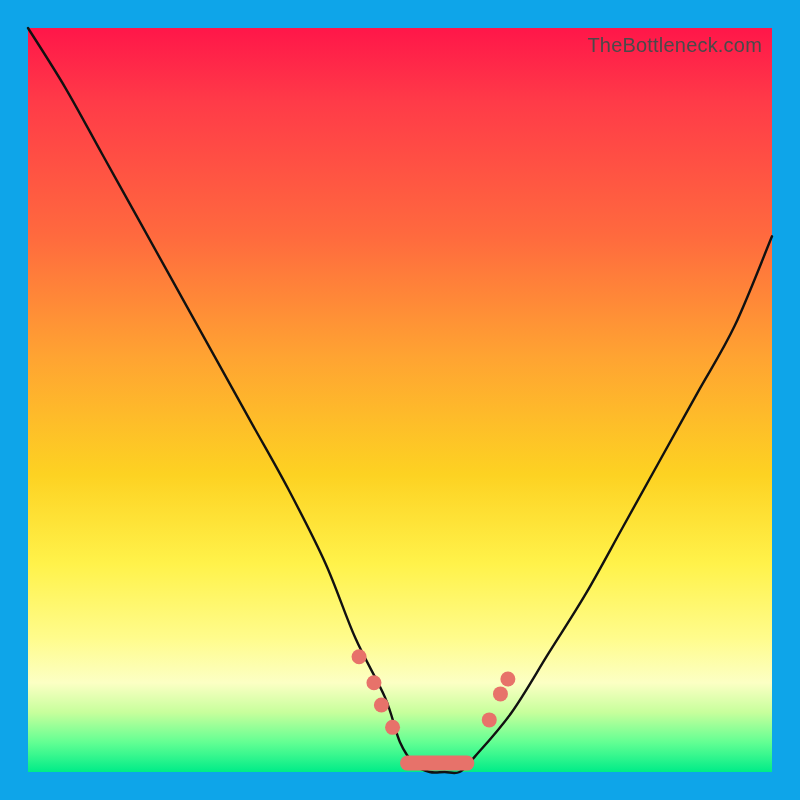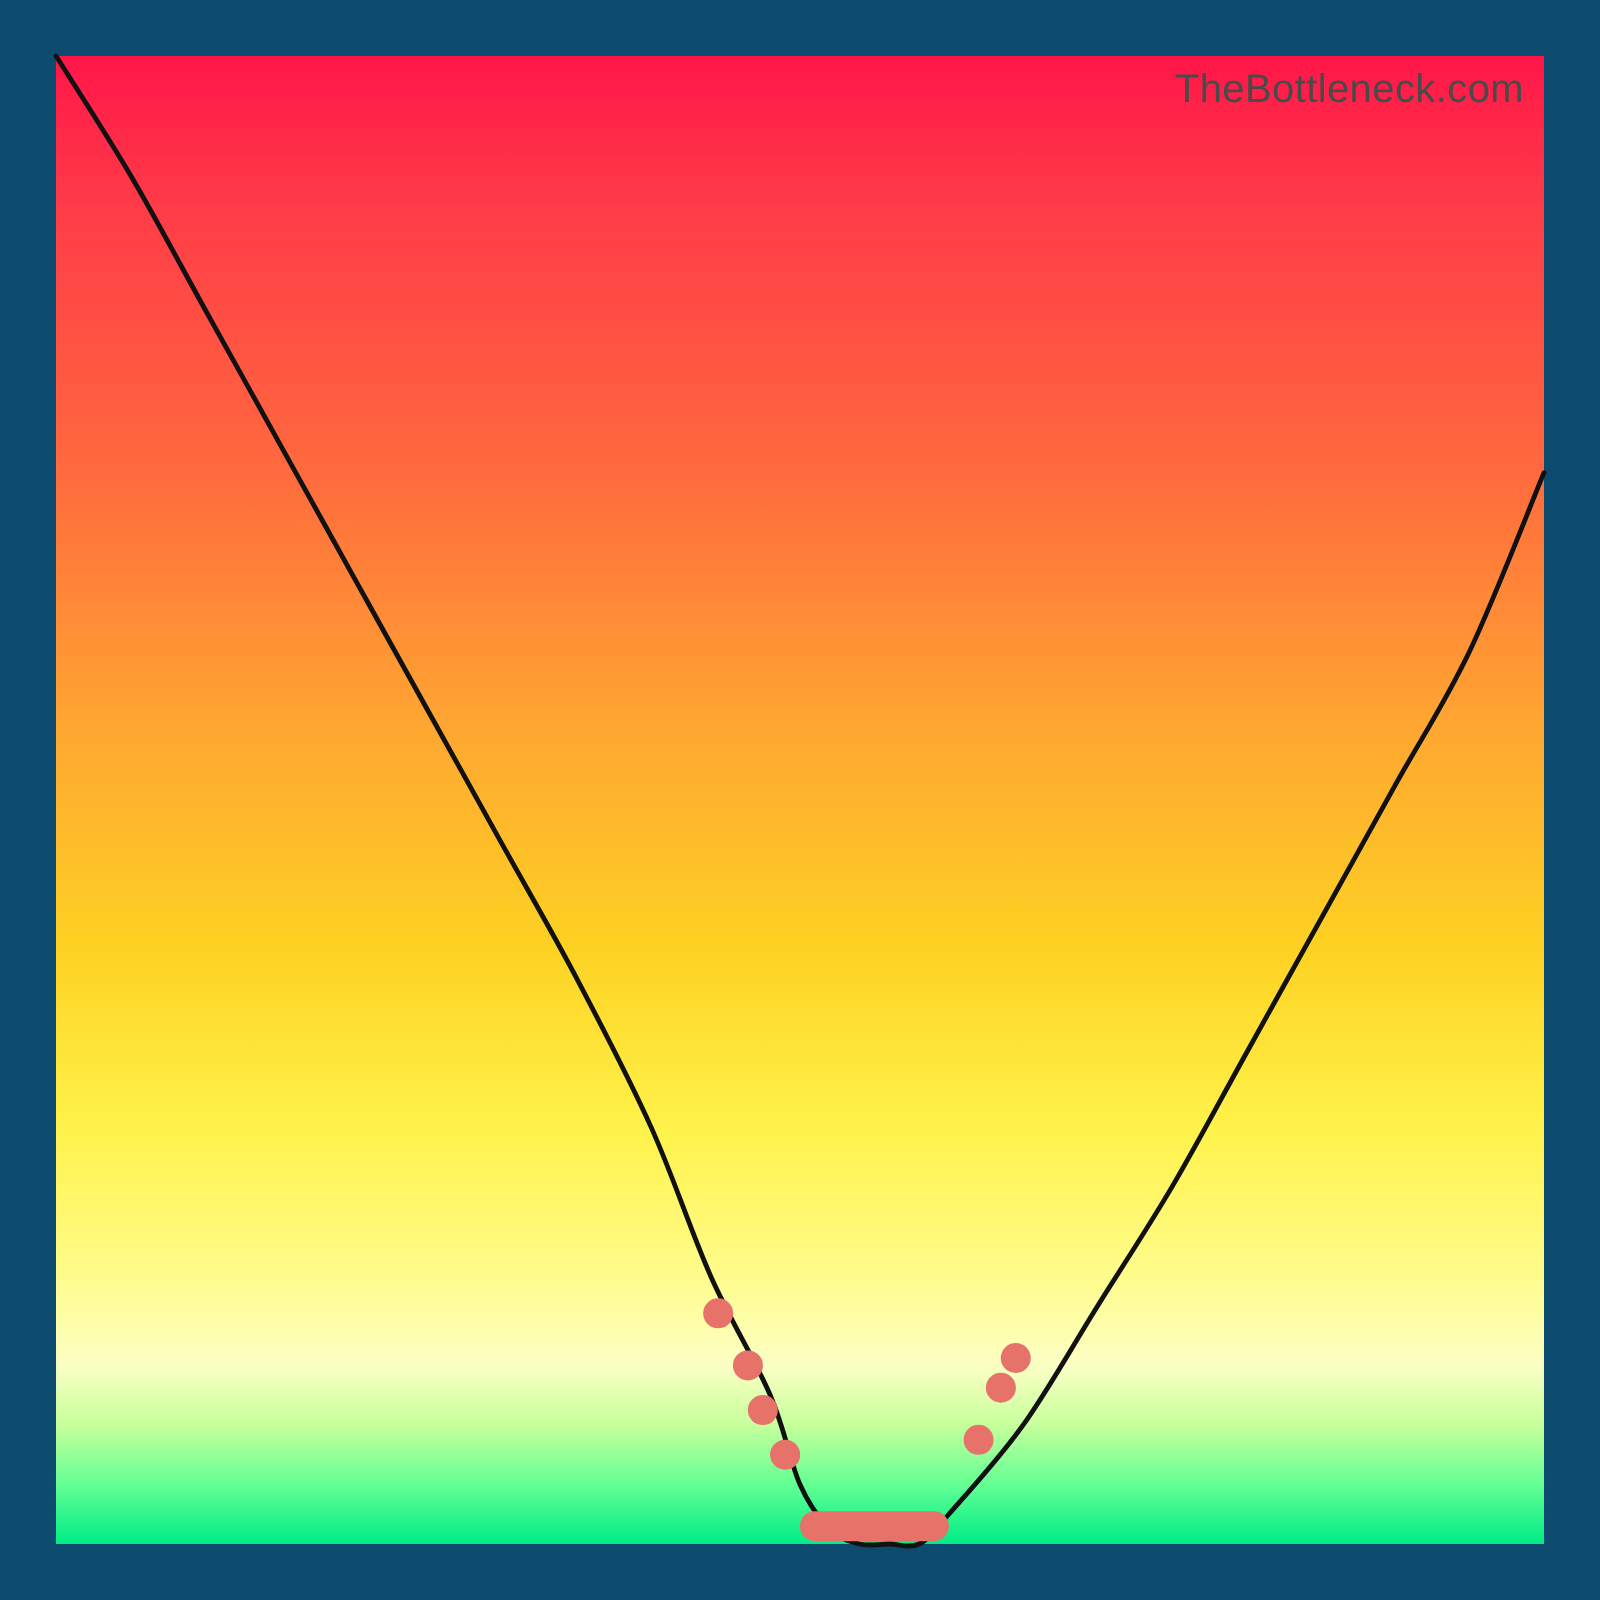--- a/index.html
+++ b/index.html
@@ -8,21 +8,21 @@
     width: 800px;
     height: 800px;
     overflow: hidden;
     background: #000;
     font-family: Arial, Helvetica, sans-serif;
   }
   .frame {
     position: relative;
     width: 800px;
     height: 800px;
-    background: #0c4a6e;
+    background: #0ea5e9;
   }
   .plot-area {
     position: absolute;
     left: 28px;
     top: 28px;
     width: 744px;
     height: 744px;
     
     background: linear-gradient(
       to bottom,

